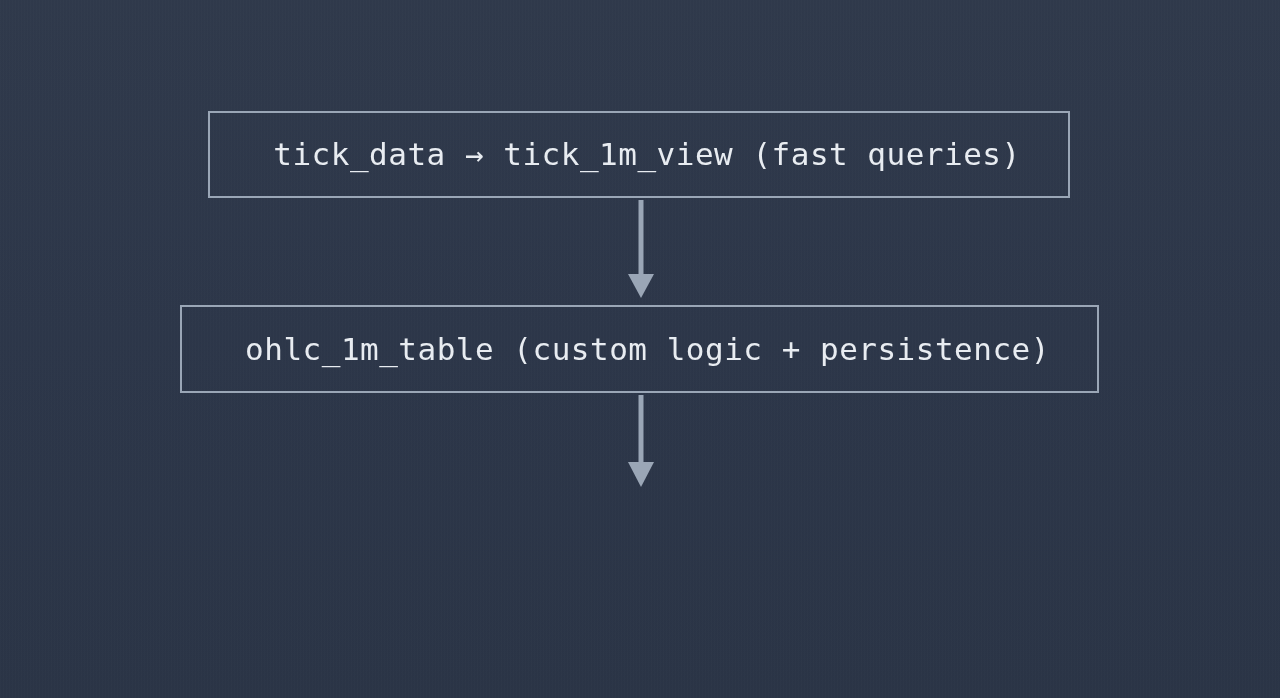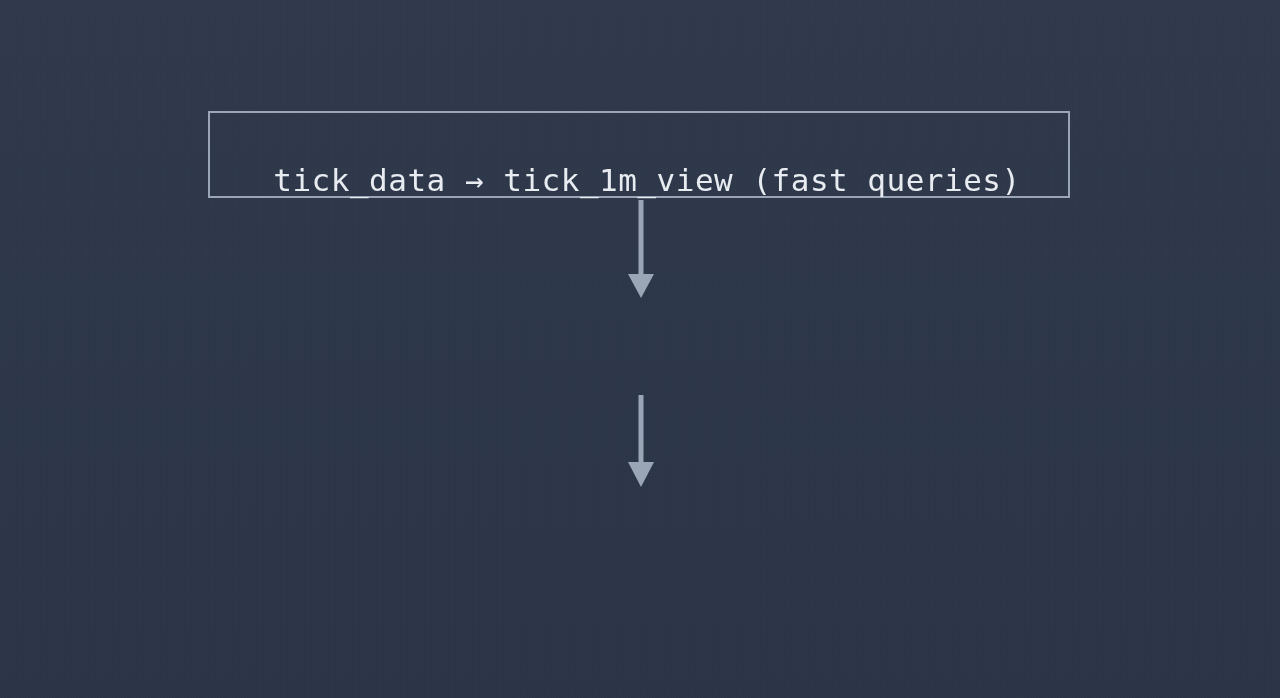--- a/index.html
+++ b/index.html
@@ -26,21 +26,21 @@
         rgba(0,0,0,0.010) 3px),
       linear-gradient(180deg, #303a4c 0%, #2d374a 48%, #2b3547 100%);
   }
 
   .node {
     position: absolute;
     box-sizing: border-box;
     border: 2px solid #9aa6b6;
     background: transparent;
     display: flex;
-    align-items: flex-end;
+    align-items: center;
     justify-content: center;
     padding-left: 16px;
   }
   .node-label {
     color: #e8ecf1;
     font-family: "DejaVu Sans Mono", "Liberation Mono", monospace;
     font-size: 31px;
     line-height: 1;
     letter-spacing: 0.5px;
     white-space: pre;
@@ -72,15 +72,18 @@
     <g>
       <line x1="641" y1="395" x2="641" y2="464" stroke="#9aa6b6" stroke-width="5"></line>
       <polygon points="628,462 654,462 641,487" fill="#9aa6b6"></polygon>
     </g>
   </svg>
 
   <div class="node" id="node-1">
     <span class="node-label">tick_data → tick_1m_view (fast queries)</span>
   </div>
 
+  <div class="node" id="node-2">
+    <span class="node-label">ohlc_1m_table (custom logic + persistence)</span>
+  </div>
 
 
 </div>
 
 </body></html>

